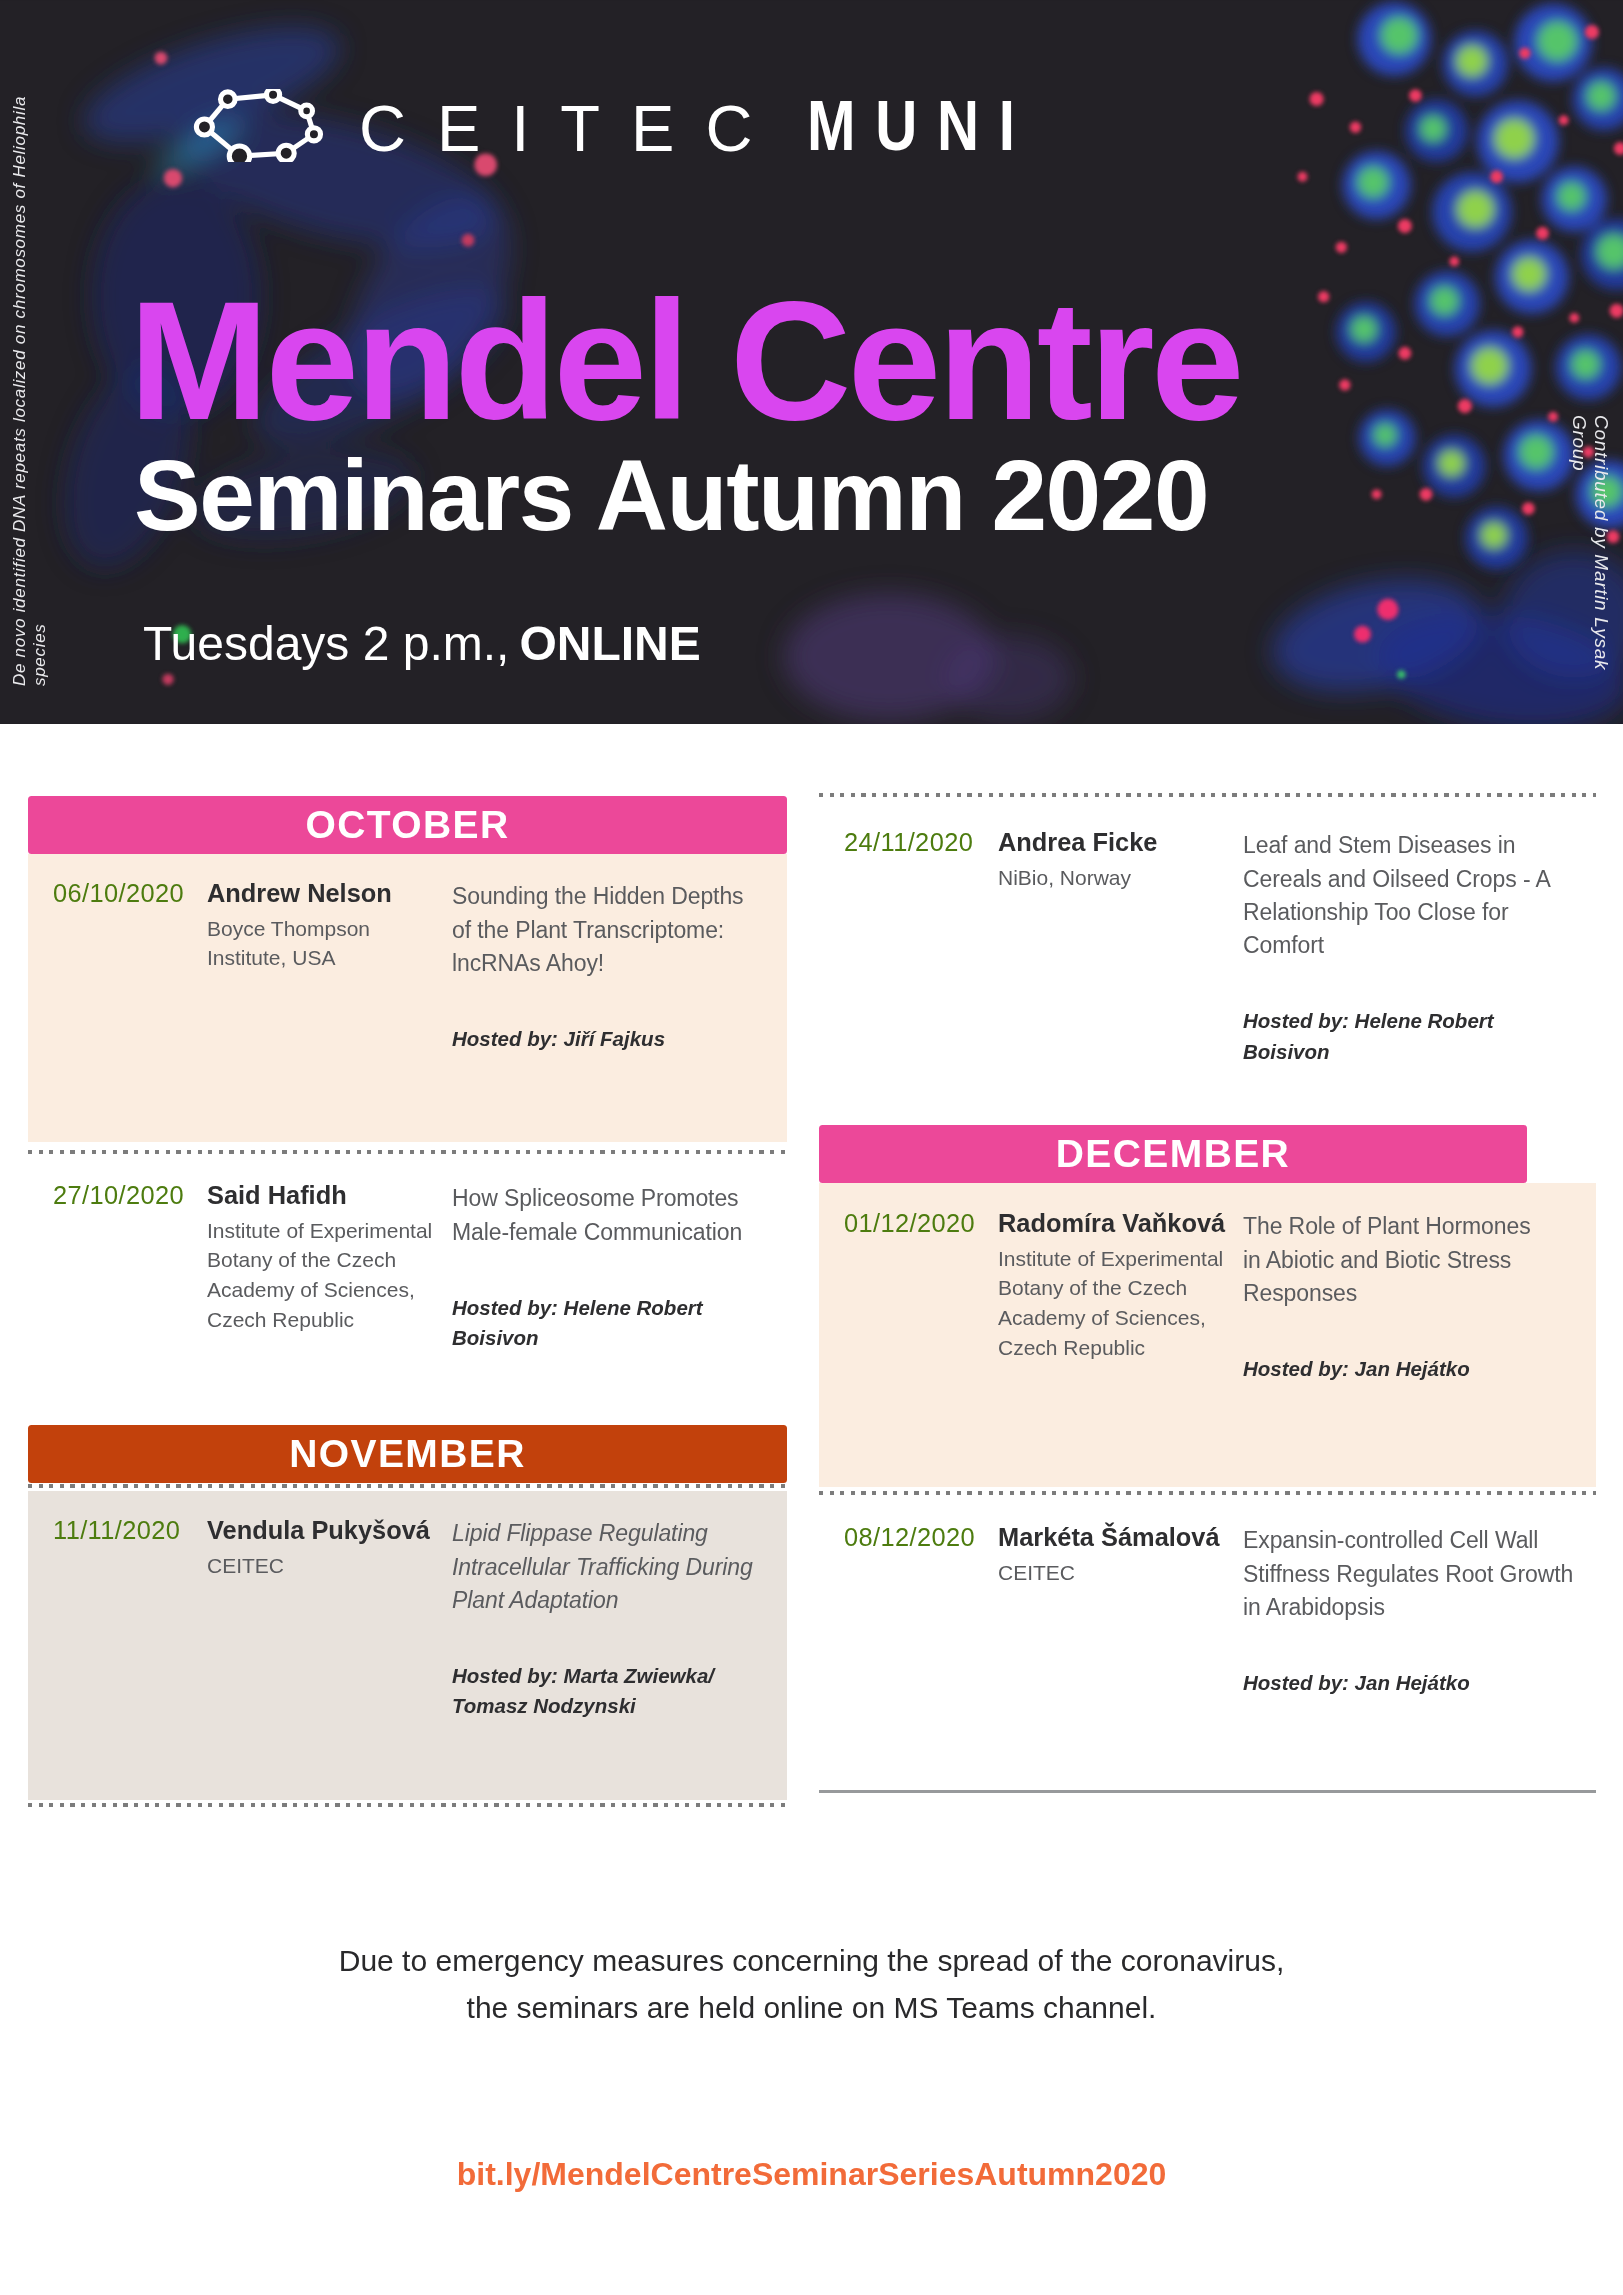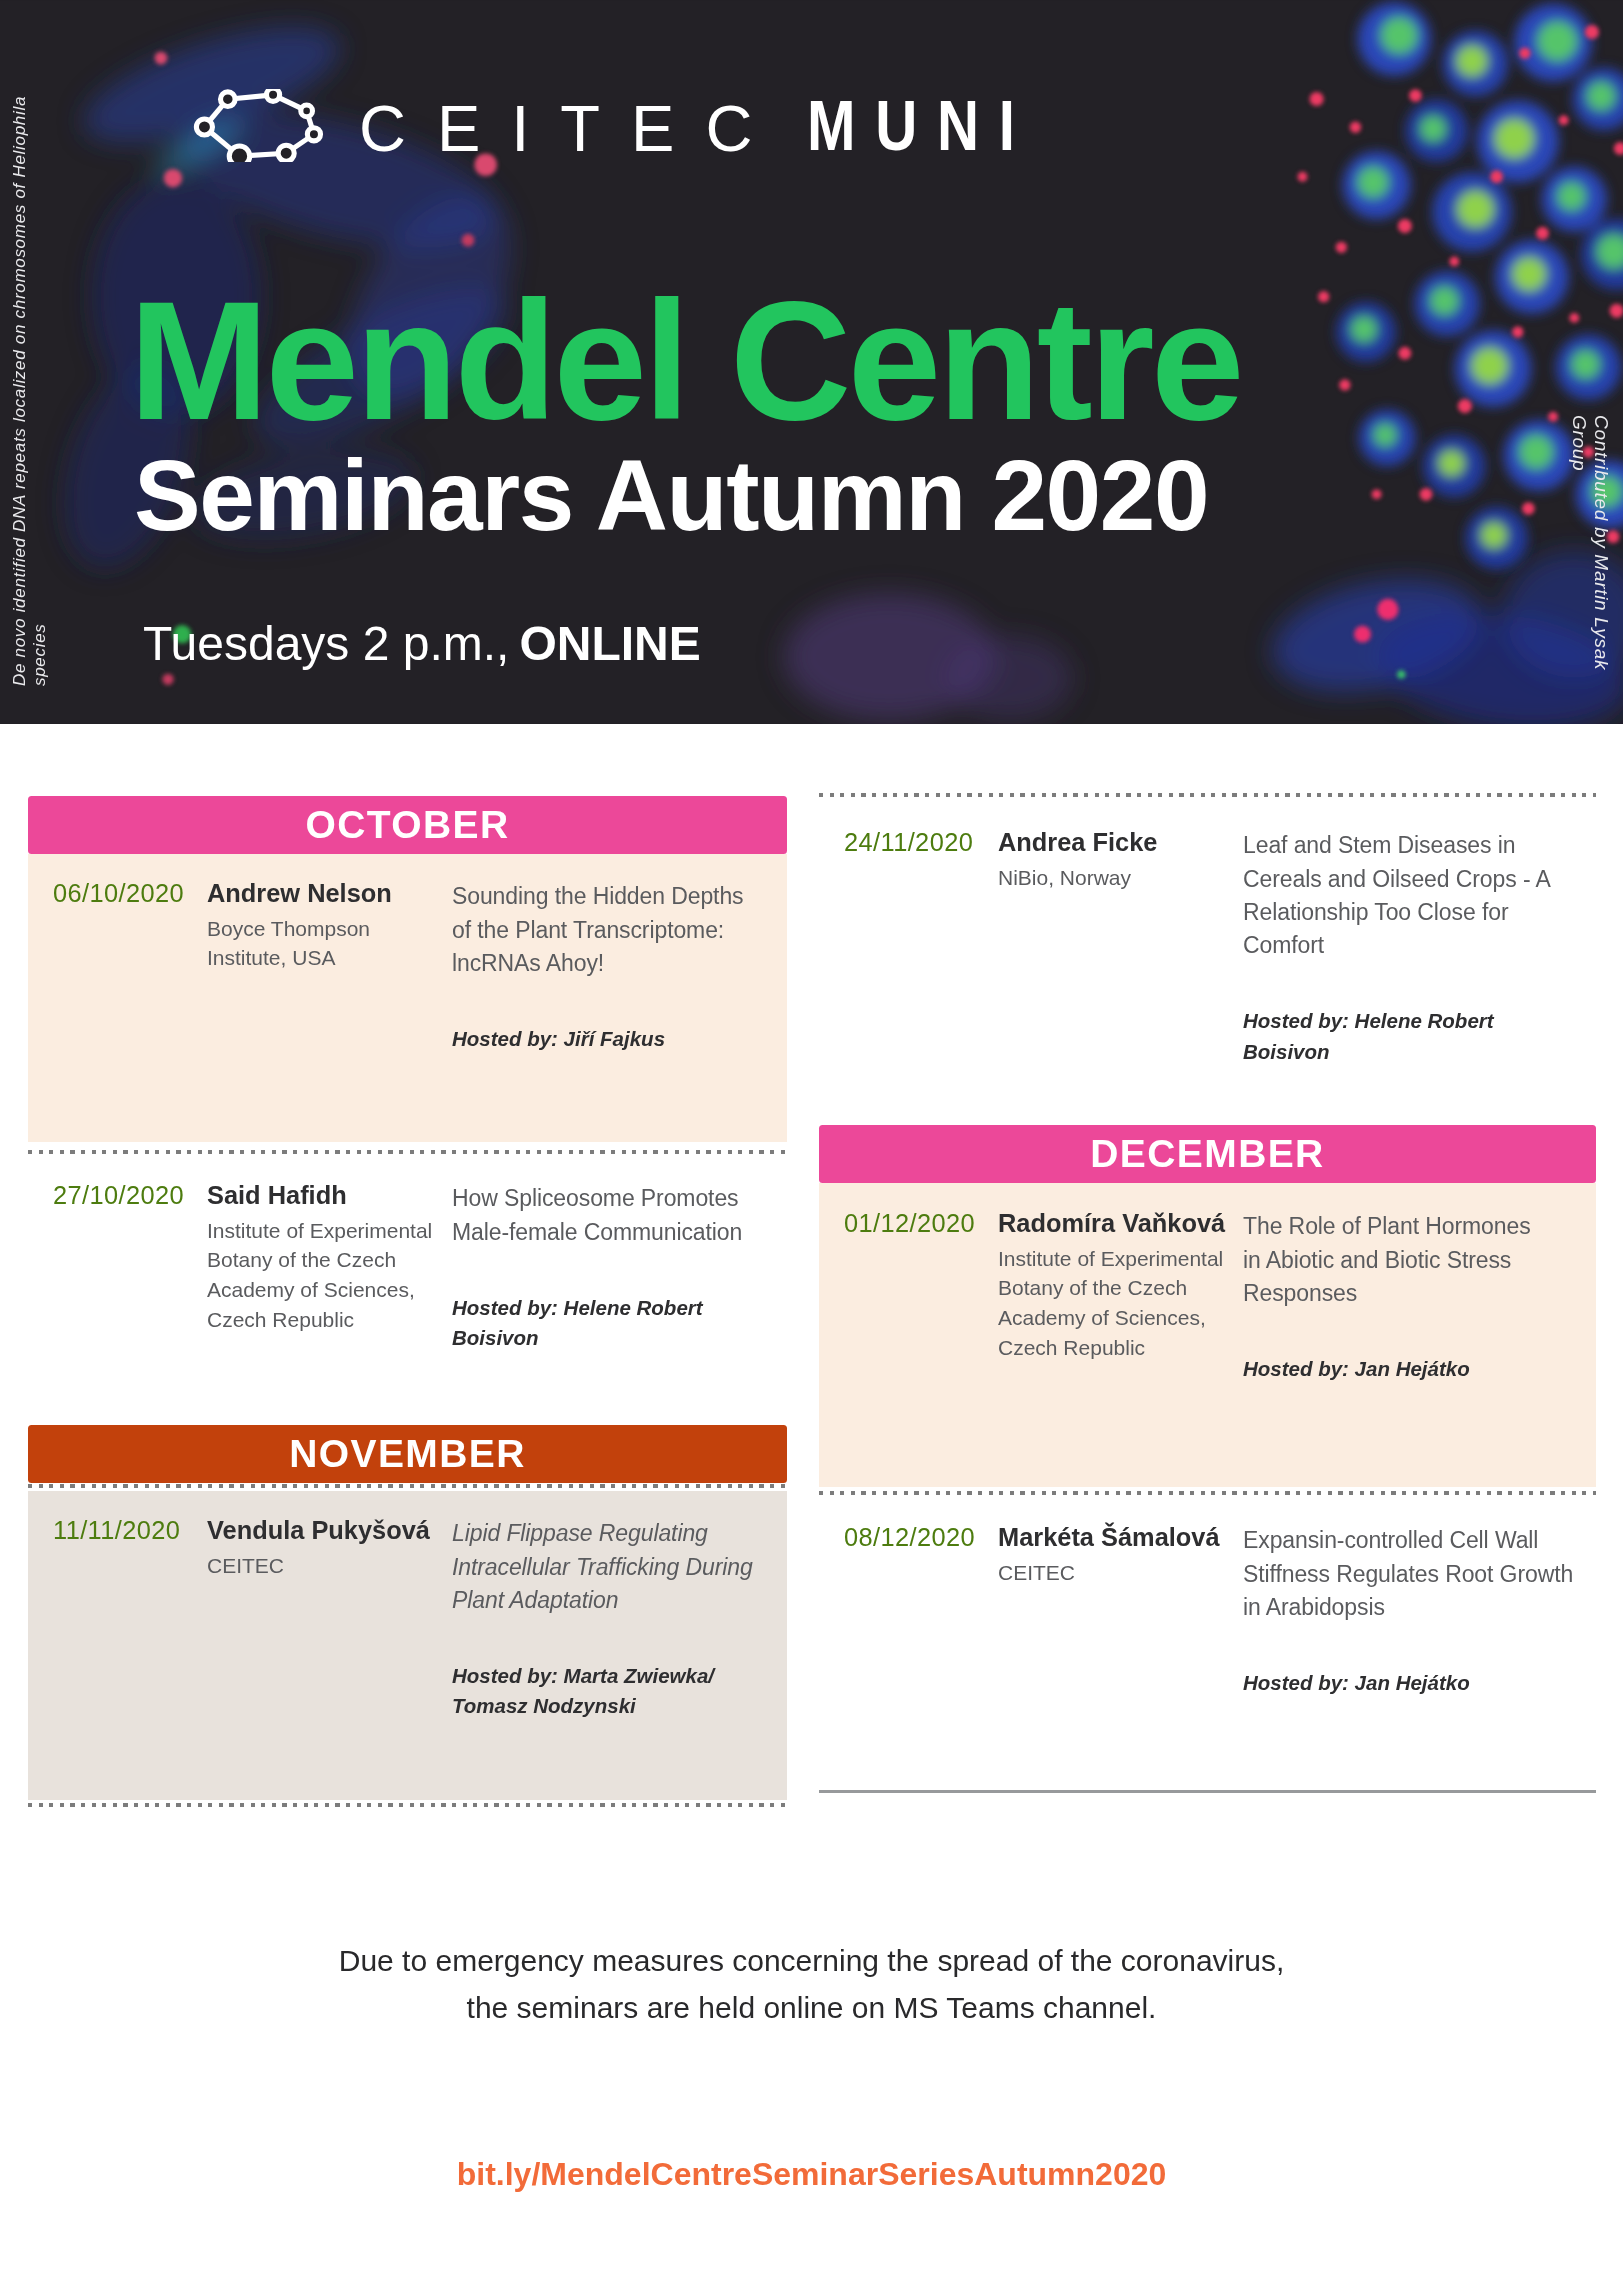--- a/index.html
+++ b/index.html
@@ -25,41 +25,41 @@
 
   .logo-ceitec { position:absolute; left:182px; top:89px; display:flex; align-items:center; gap:27px; }
   .ceitec-word { color:#ffffff; font-size:65px; letter-spacing:31px; font-weight:400; line-height:1; padding-top:5.6px; }
   .logo-muni {
     position:absolute; left:807px; top:90px; color:#ffffff;
     font-size:71px; font-weight:bold; letter-spacing:24px; line-height:1;
     transform:scaleX(0.82); transform-origin:0 0;
   }
 
   .hero-title {
-    position:absolute; left:129px; top:277px; color:#22c55e;
+    position:absolute; left:129px; top:277px; color:#d946ef;
     font-size:168px; font-weight:bold; letter-spacing:-3.5px; line-height:1; white-space:nowrap;
   }
   .hero-subtitle {
     position:absolute; left:134px; top:445px; color:#ffffff;
     font-size:100px; font-weight:bold; letter-spacing:-1.4px; line-height:1; white-space:nowrap;
   }
   .hero-schedule { position:absolute; left:143px; top:616px; color:#ffffff; font-size:48px; white-space:nowrap; }
   .hero-schedule .em { font-weight:bold; margin-left:10px; }
 
   
   .month-bar {
     position:absolute; height:58px; border-radius:3.5px;
     display:flex; align-items:center; justify-content:center;
     color:#ffffff; font-weight:bold; font-size:39px; letter-spacing:1.4px;
   }
   .bar-orange { background:#ec4899; }
   .bar-brown  { background:#c2410c; }
   #bar-october  { left:28px;   top:796px; width:759px; }
   #bar-november { left:28px;   top:1425px; width:759px; }
-  #bar-december { left:819px; top:1125px; width:777px; }
+  #bar-december { left:819px; top:1125px; width:708px; }
 
   .month-box { position:absolute; }
   #box-october  { left:28px;   top:854px; width:759px; height:288px; background:#FBEDE0; }
   #box-november { left:28px;   top:1491px; width:759px; height:309px; background:#E8E2DC; }
   #box-december { left:819px; top:1183px; width:777px; height:304px; background:#FBEDE0; }
 
   .dotted {
     position:absolute; height:4.2px;
     background:repeating-linear-gradient(to right, #7c7c7c 0 4.2px, transparent 4.2px 10.6px);
   }

